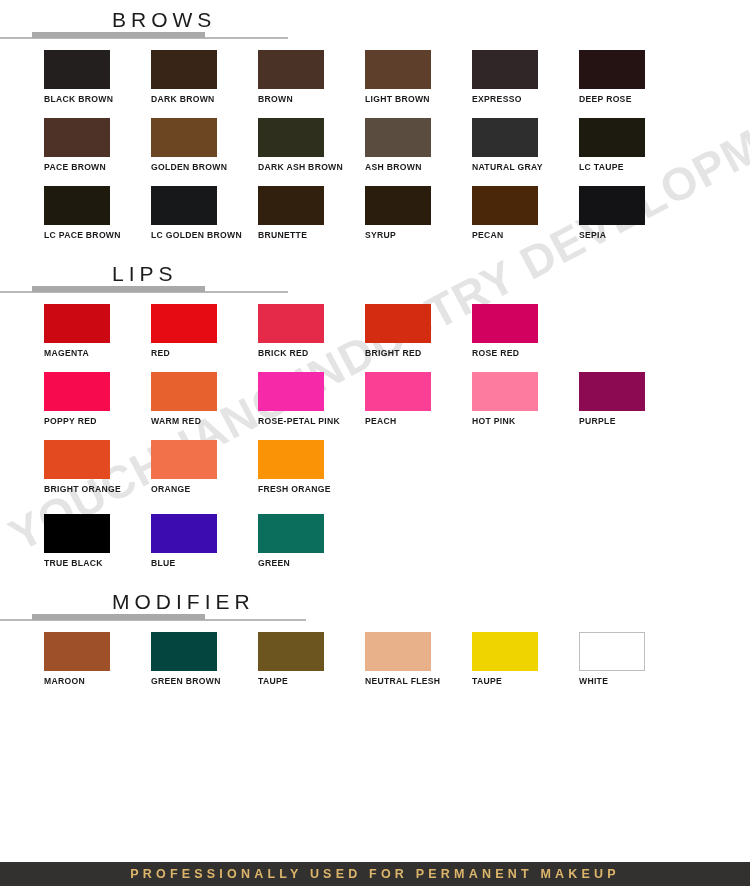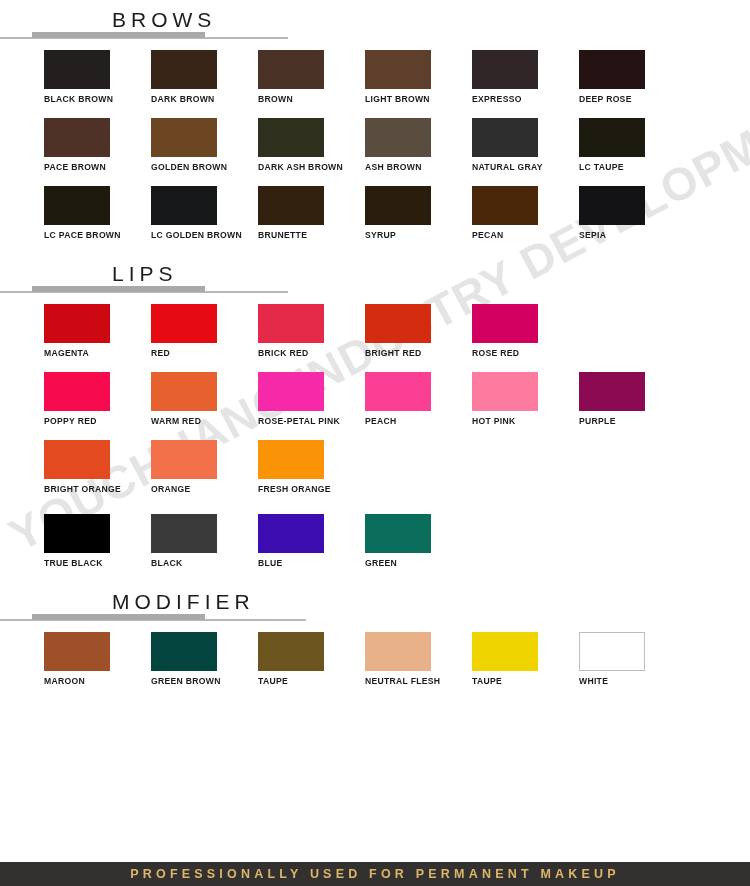--- a/index.html
+++ b/index.html
@@ -311,24 +311,20 @@
       </div>
     </div>
     <div class="section">
       <div class="grid">
         <div class="grid-row">
           <div class="cell">
             <div class="chip" title="TRUE BLACK" style="background: rgb(0, 0, 0);"></div>
             <div class="chip-label lbl-c">TRUE BLACK</div>
           </div>
           <div class="cell">
-            <div class="chip" title="BLACK" style="background: rgb(58, 58, 58);"></div>
-            <div class="chip-label lbl-c">BLACK</div>
-          </div>
-          <div class="cell">
             <div class="chip" title="BLUE" style="background: rgb(61, 12, 176);"></div>
             <div class="chip-label lbl-c">BLUE</div>
           </div>
           <div class="cell">
             <div class="chip" title="GREEN" style="background: rgb(11, 109, 92);"></div>
             <div class="chip-label lbl-c">GREEN</div>
           </div>
           <div class="cell empty"></div>
           <div class="cell empty"></div>
         </div>

